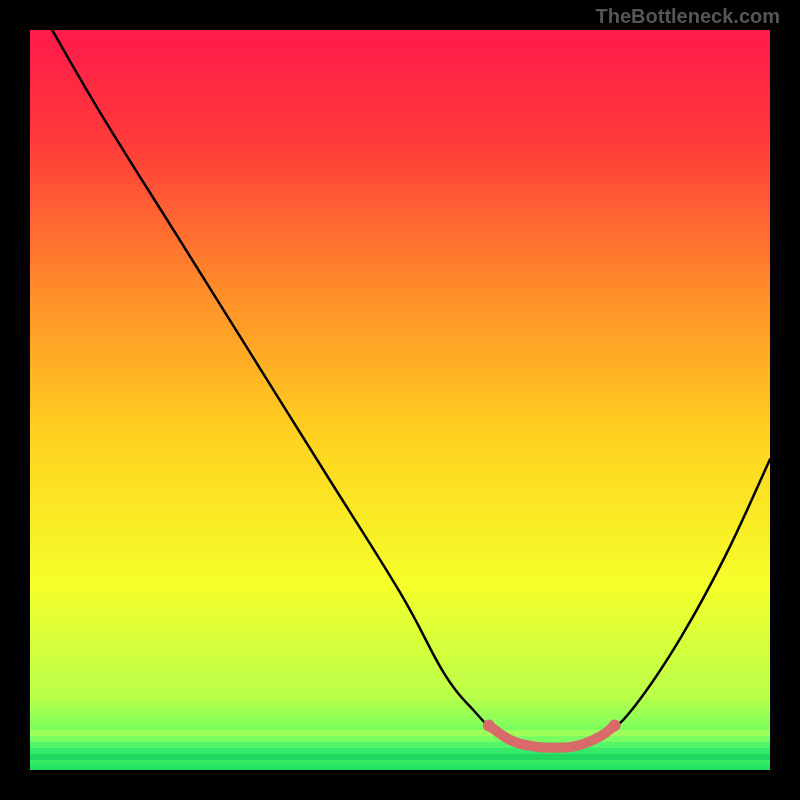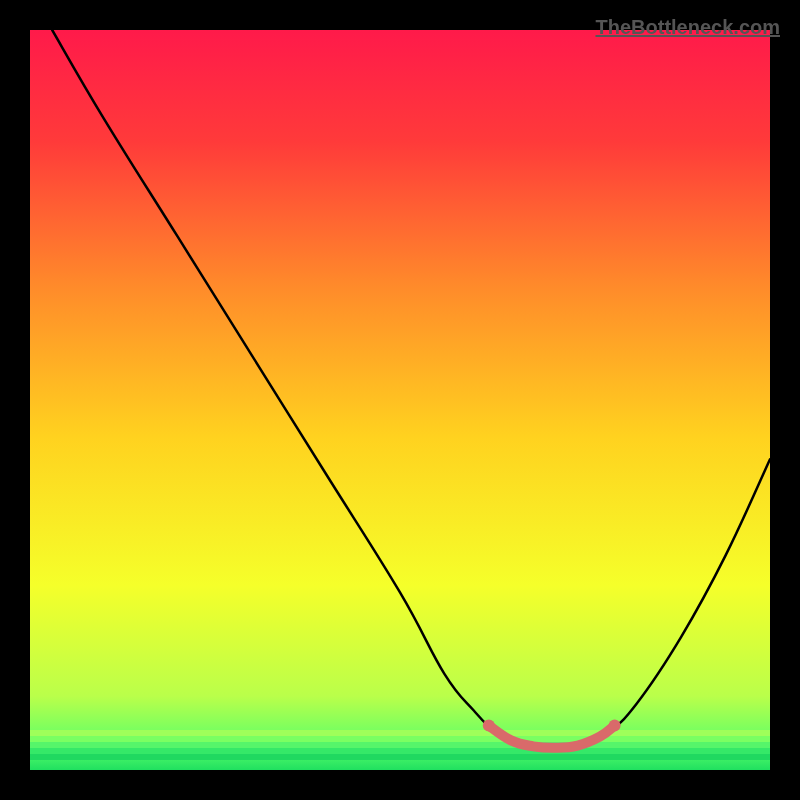--- a/index.html
+++ b/index.html
@@ -11,27 +11,26 @@
     position: relative;
     font-family: Arial, sans-serif;
   }
   .container {
     width: 800px;
     height: 800px;
     position: relative;
   }
   .attribution {
     position: absolute;
-    top: 16px;
+    top: 5px;
     right: 20px;
     color: #555;
     font-size: 20px;
     font-weight: bold;
     z-index: 10;
-    text-decoration: underline;
   }
   .plot-area {
     position: absolute;
     left: 30px;
     top: 30px;
     width: 740px;
     height: 740px;
   }
   svg {
     display: block;

